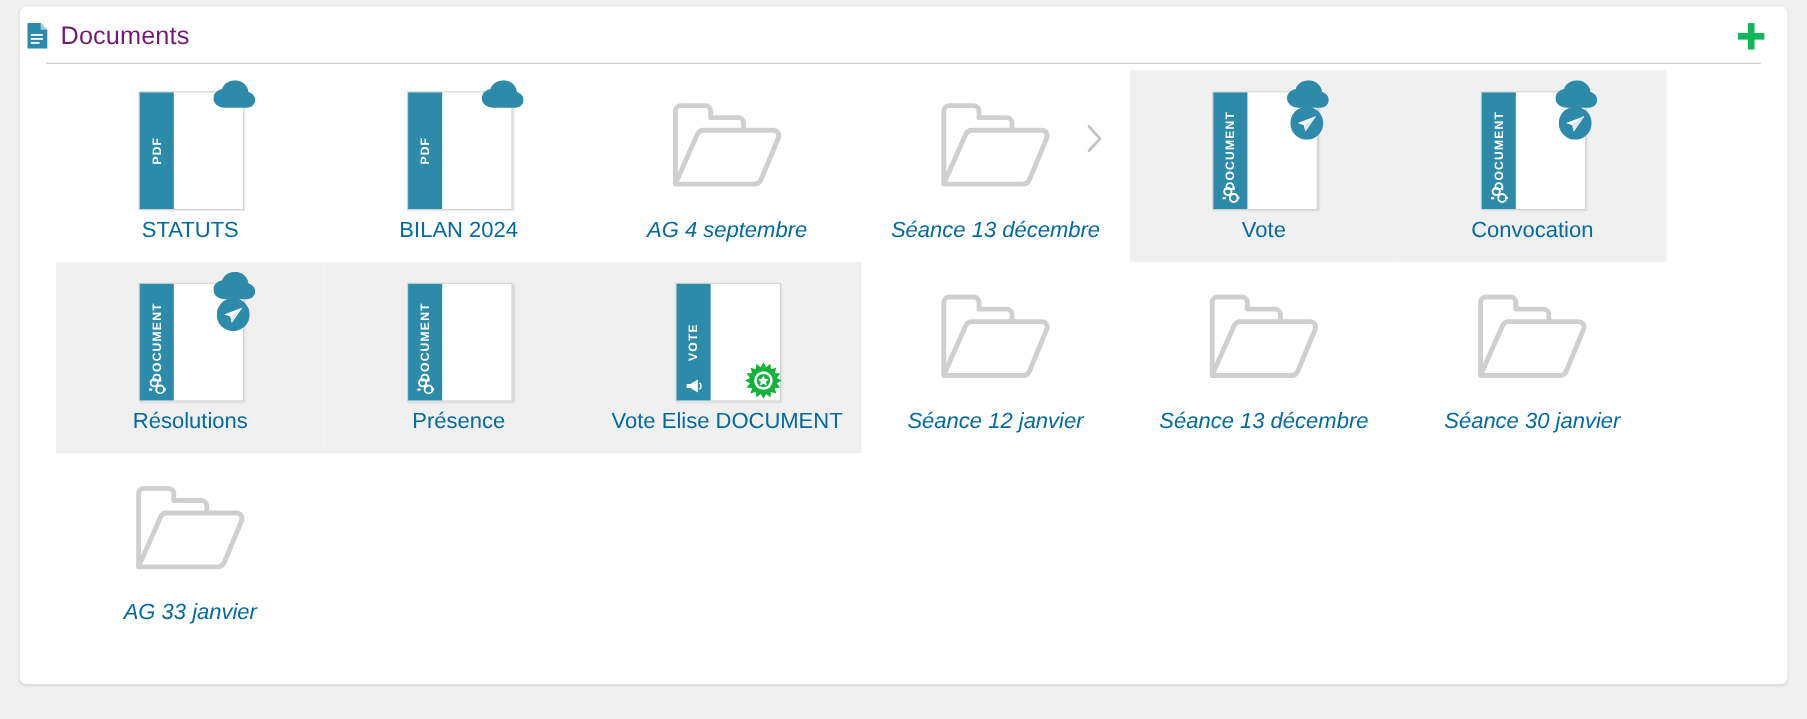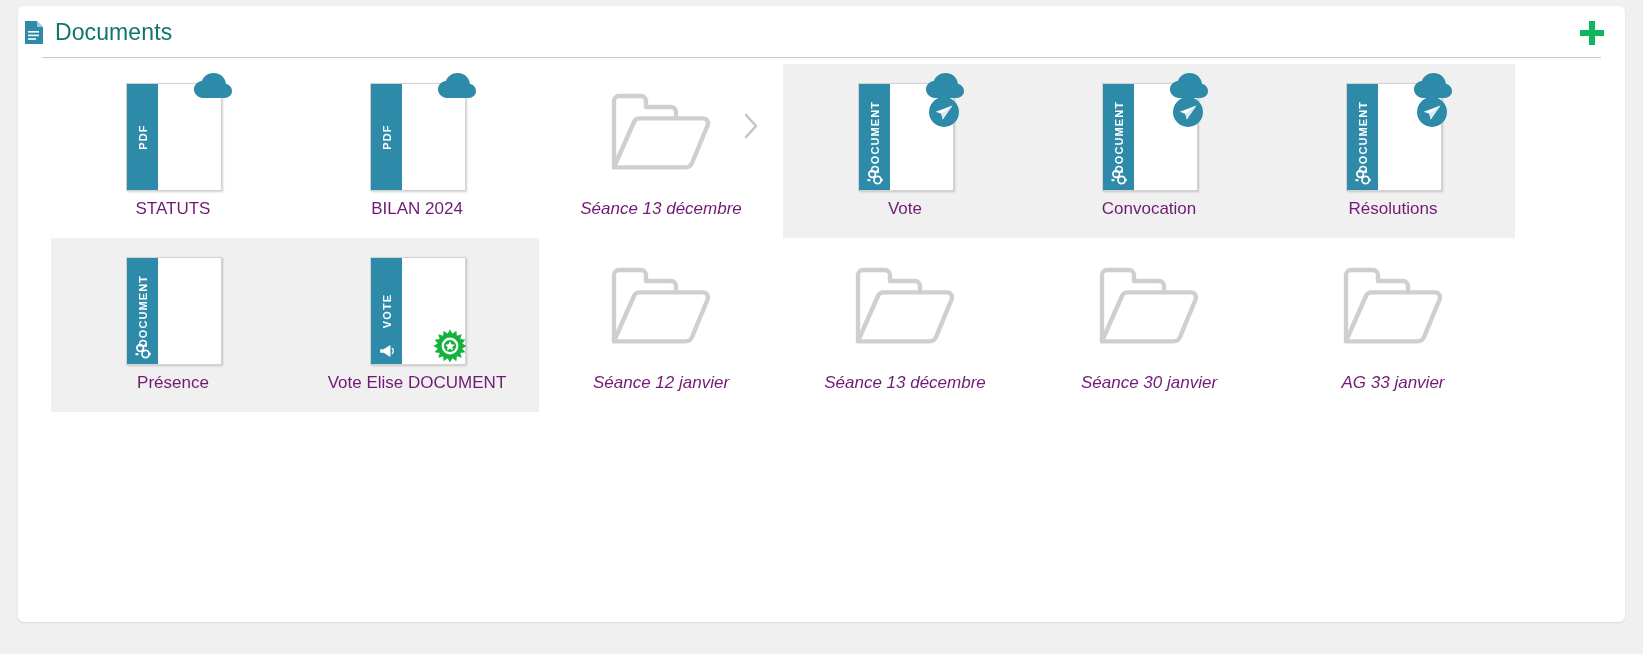--- a/index.html
+++ b/index.html
@@ -22,21 +22,21 @@
   .card-header {
     position: relative;
     height: 52px;
     padding: 0 28px 0 6px;
     display: flex;
     align-items: center;
   }
   .hdr-left { display: flex; align-items: center; gap: 11px; }
   .hdr-icon { width: 20px; height: 25px; flex: 0 0 auto; display:block; }
   .hdr-title {
-    color: #0f766e;
+    color: #701a75;
     font-size: 23px;
     font-weight: 400;
     letter-spacing: .1px;
     white-space: nowrap;
   }
   .hdr-add {
     position: absolute;
     right: 18px; top: 12px;
     width: 30px; height: 30px;
     cursor: pointer;
@@ -67,23 +67,23 @@
   }
   .cell.sel { background: #f0f0f0; }
   .icon-wrap {
     height: 135px;
     display: flex;
     align-items: center;
     justify-content: center;
     position: relative;
   }
   .label {
-    font-size: 17px;
+    font-size: 20px;
     line-height: 20px;
-    color: #701a75;
+    color: #0369a1;
     text-align: center;
     white-space: nowrap;
   }
   .label.folder { font-style: italic; }
   .label.file { font-style: normal; }
 
   
   .file-icon {
     position: relative;
     width: 110px;
@@ -218,20 +218,31 @@
       </div>
       <div class="cell">
         <div class="icon-wrap">
           <span class="folder-icon">
             <svg viewBox="0 0 104 82" aria-hidden="true">
               <path d="M5 76 V10 a5 5 0 0 1 5-5 H32 a5 5 0 0 1 5 5 V16 H62 a5 5 0 0 1 5 5 V29 H83" fill="none" stroke="#cfcfcf" stroke-width="4.4" stroke-linejoin="round" stroke-linecap="round"></path>
               <path d="M5 76 L25 31 a6 6 0 0 1 5.4 -3.6 H94 a5 5 0 0 1 4.6 7 L83 72 a7 7 0 0 1 -6.4 4.4 H5 Z" fill="#ffffff" stroke="#cfcfcf" stroke-width="4.4" stroke-linejoin="round" stroke-linecap="round"></path>
             </svg>
           </span>
         </div>
+        <div class="label folder">AG 4 septembre</div>
+      </div>
+      <div class="cell">
+        <div class="icon-wrap">
+          <span class="folder-icon">
+            <svg viewBox="0 0 104 82" aria-hidden="true">
+              <path d="M5 76 V10 a5 5 0 0 1 5-5 H32 a5 5 0 0 1 5 5 V16 H62 a5 5 0 0 1 5 5 V29 H83" fill="none" stroke="#cfcfcf" stroke-width="4.4" stroke-linejoin="round" stroke-linecap="round"></path>
+              <path d="M5 76 L25 31 a6 6 0 0 1 5.4 -3.6 H94 a5 5 0 0 1 4.6 7 L83 72 a7 7 0 0 1 -6.4 4.4 H5 Z" fill="#ffffff" stroke="#cfcfcf" stroke-width="4.4" stroke-linejoin="round" stroke-linecap="round"></path>
+            </svg>
+          </span>
+        </div>
         <div class="label folder">Séance 13 décembre</div>
         <span class="chevron">
           <svg viewBox="0 0 16 28" width="16" height="28" aria-hidden="true">
             <path d="M3 3 L13 14 L3 25" fill="none" stroke="#c4c4c4" stroke-width="2.6" stroke-linecap="round" stroke-linejoin="round"></path>
           </svg>
         </span>
       </div>
       <div class="cell sel">
         <div class="icon-wrap">
           <span class="file-icon">

